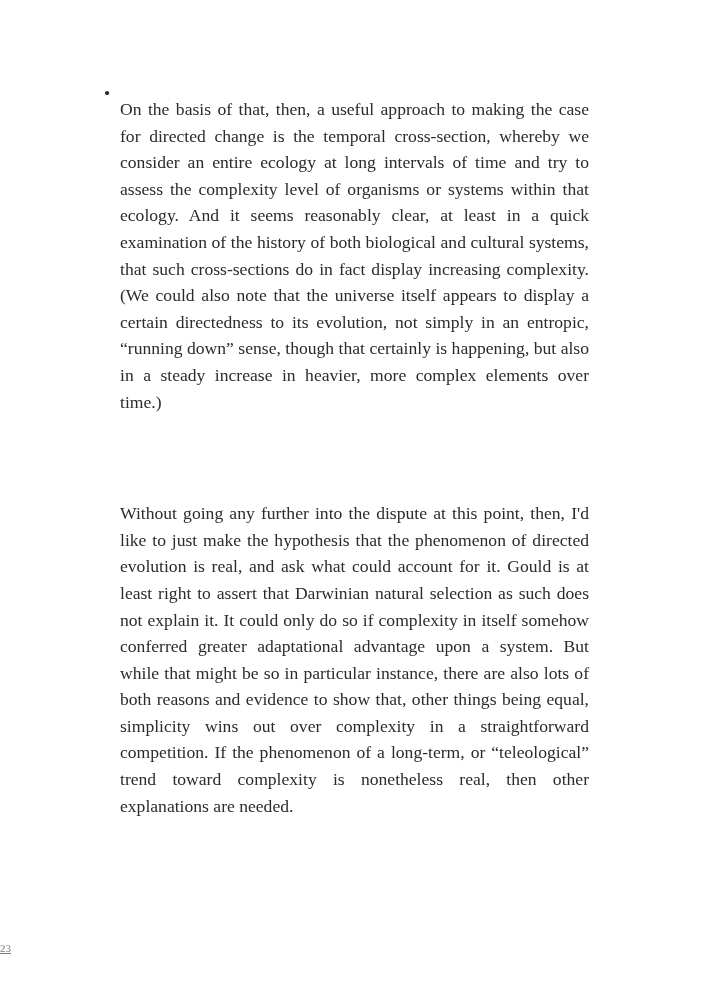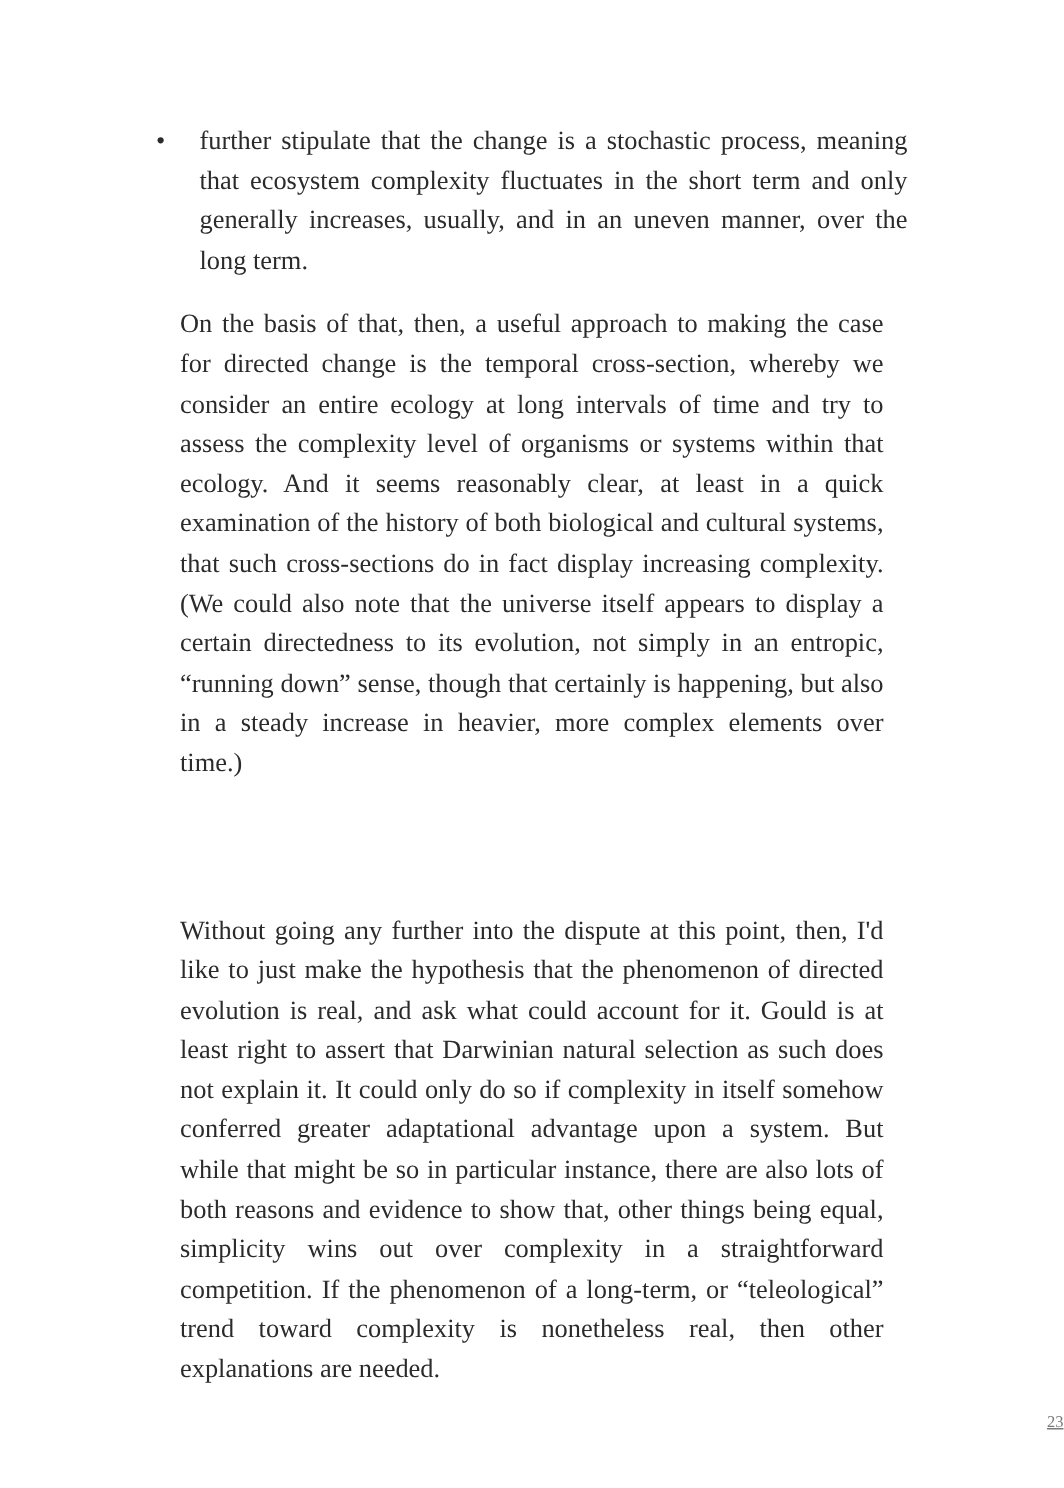--- a/index.html
+++ b/index.html
@@ -46,35 +46,34 @@
       margin: 16px;
     }
     .para + .para-gap {
       height: 27px;
     }
     .page-number {
       position: absolute;
       left: 0;
       width: 709px;
       top: 942px;
-      text-align: right;
+      text-align: left;
       font-size: 11px;
       color: #7a7a7a;
       text-decoration: underline;
     }
   </style>
 </head>
 <body>
 
 <div class="page">
   <div class="content">
 
     <div class="bullet-item">
       <span class="bullet-glyph">•</span>
-      <span>further stipulate that the change is a stochastic process, meaning that ecosystem complexity fluctuates in the short term and only generally increases, usually, and in an uneven manner, over the long term.</span>
     </div>
 
     <p class="para">On the basis of that, then, a useful approach to making the case for directed change is the temporal cross-section, whereby we consider an entire ecology at long intervals of time and try to assess the complexity level of organisms or systems within that ecology. And it seems reasonably clear, at least in a quick examination of the history of both biological and cultural systems, that such cross-sections do in fact display increasing complexity. (We could also note that the universe itself appears to display a certain directedness to its evolution, not simply in an entropic, “running down” sense, though that certainly is happening, but also in a steady increase in heavier, more complex elements over time.)</p>
 
     <div class="para-gap" style="height:53px;"></div>
 
     <p class="para">Without going any further into the dispute at this point, then, I'd like to just make the hypothesis that the phenomenon of directed evolution is real, and ask what could account for it. Gould is at least right to assert that Darwinian natural selection as such does not explain it. It could only do so if complexity in itself somehow conferred greater adaptational advantage upon a system. But while that might be so in particular instance, there are also lots of both reasons and evidence to show that, other things being equal, simplicity wins out over complexity in a straightforward competition. If the phenomenon of a long-term, or “teleological” trend toward complexity is nonetheless real, then other explanations are needed.</p>
 
   </div>
 

